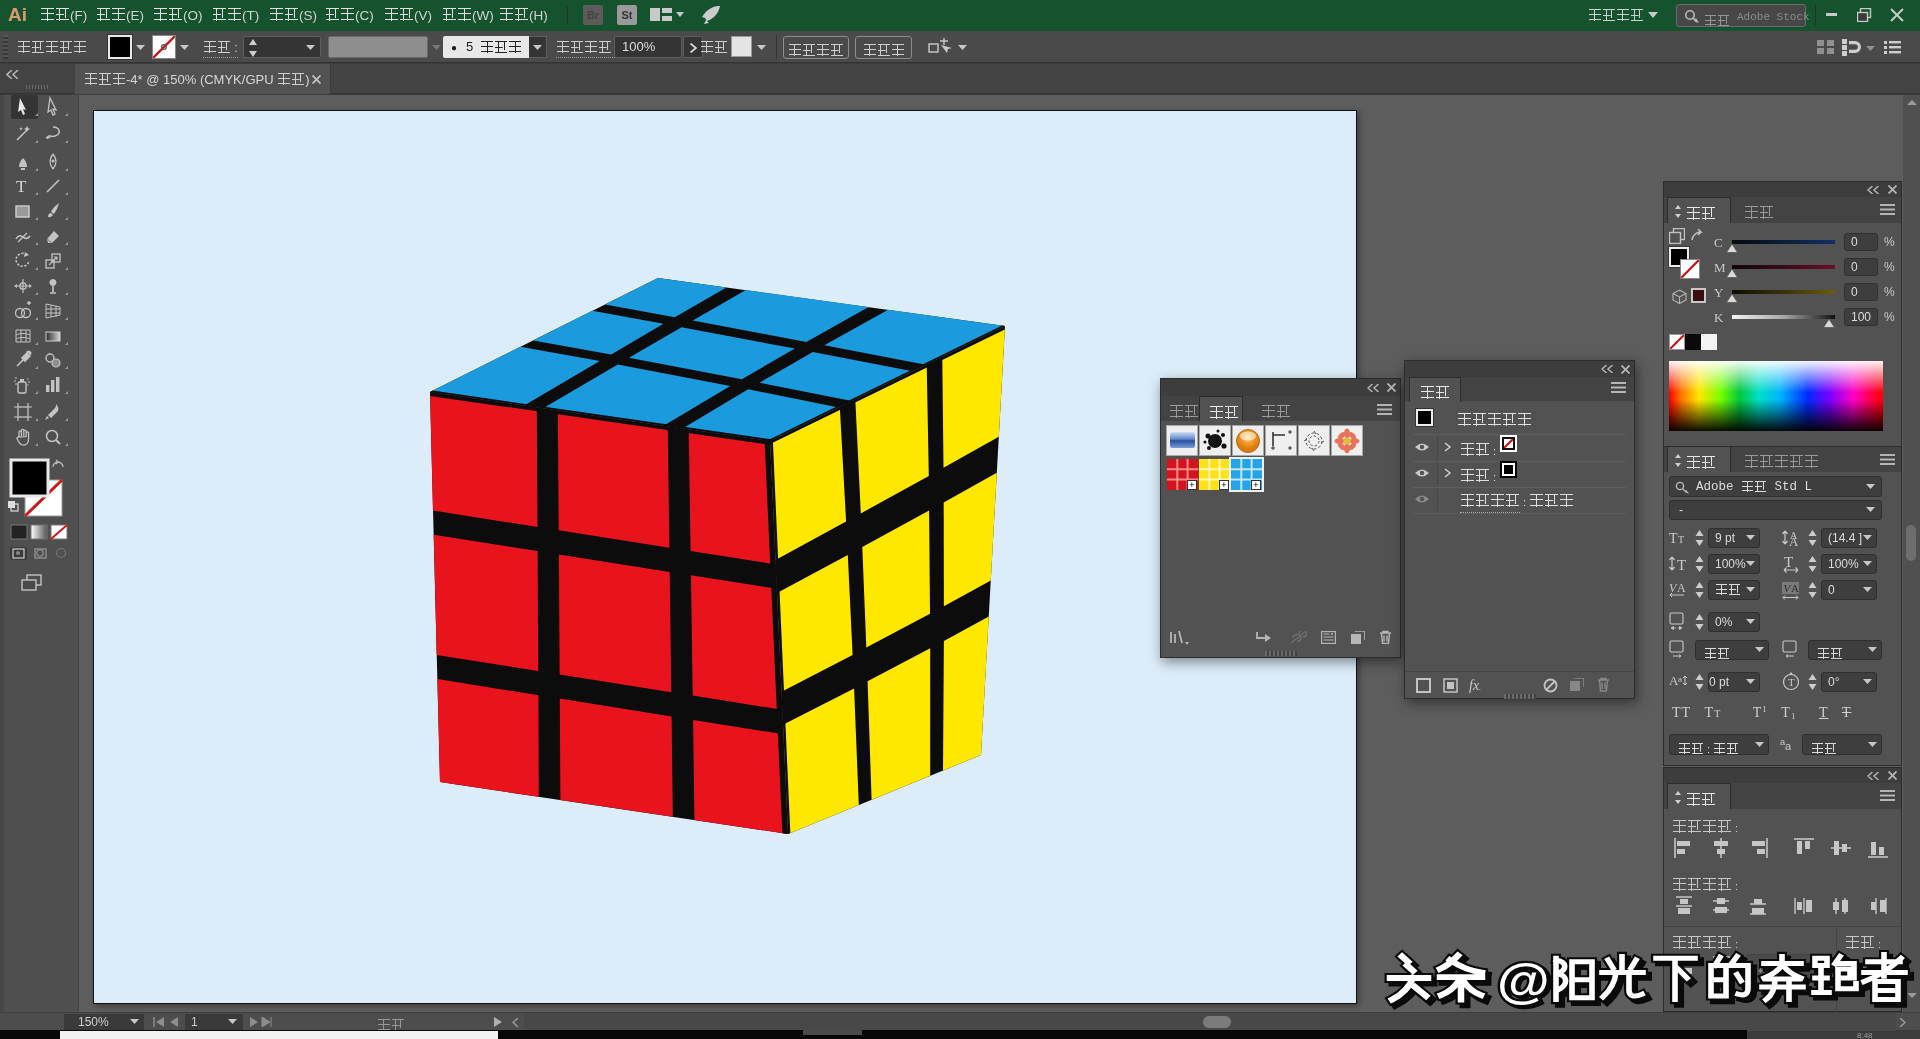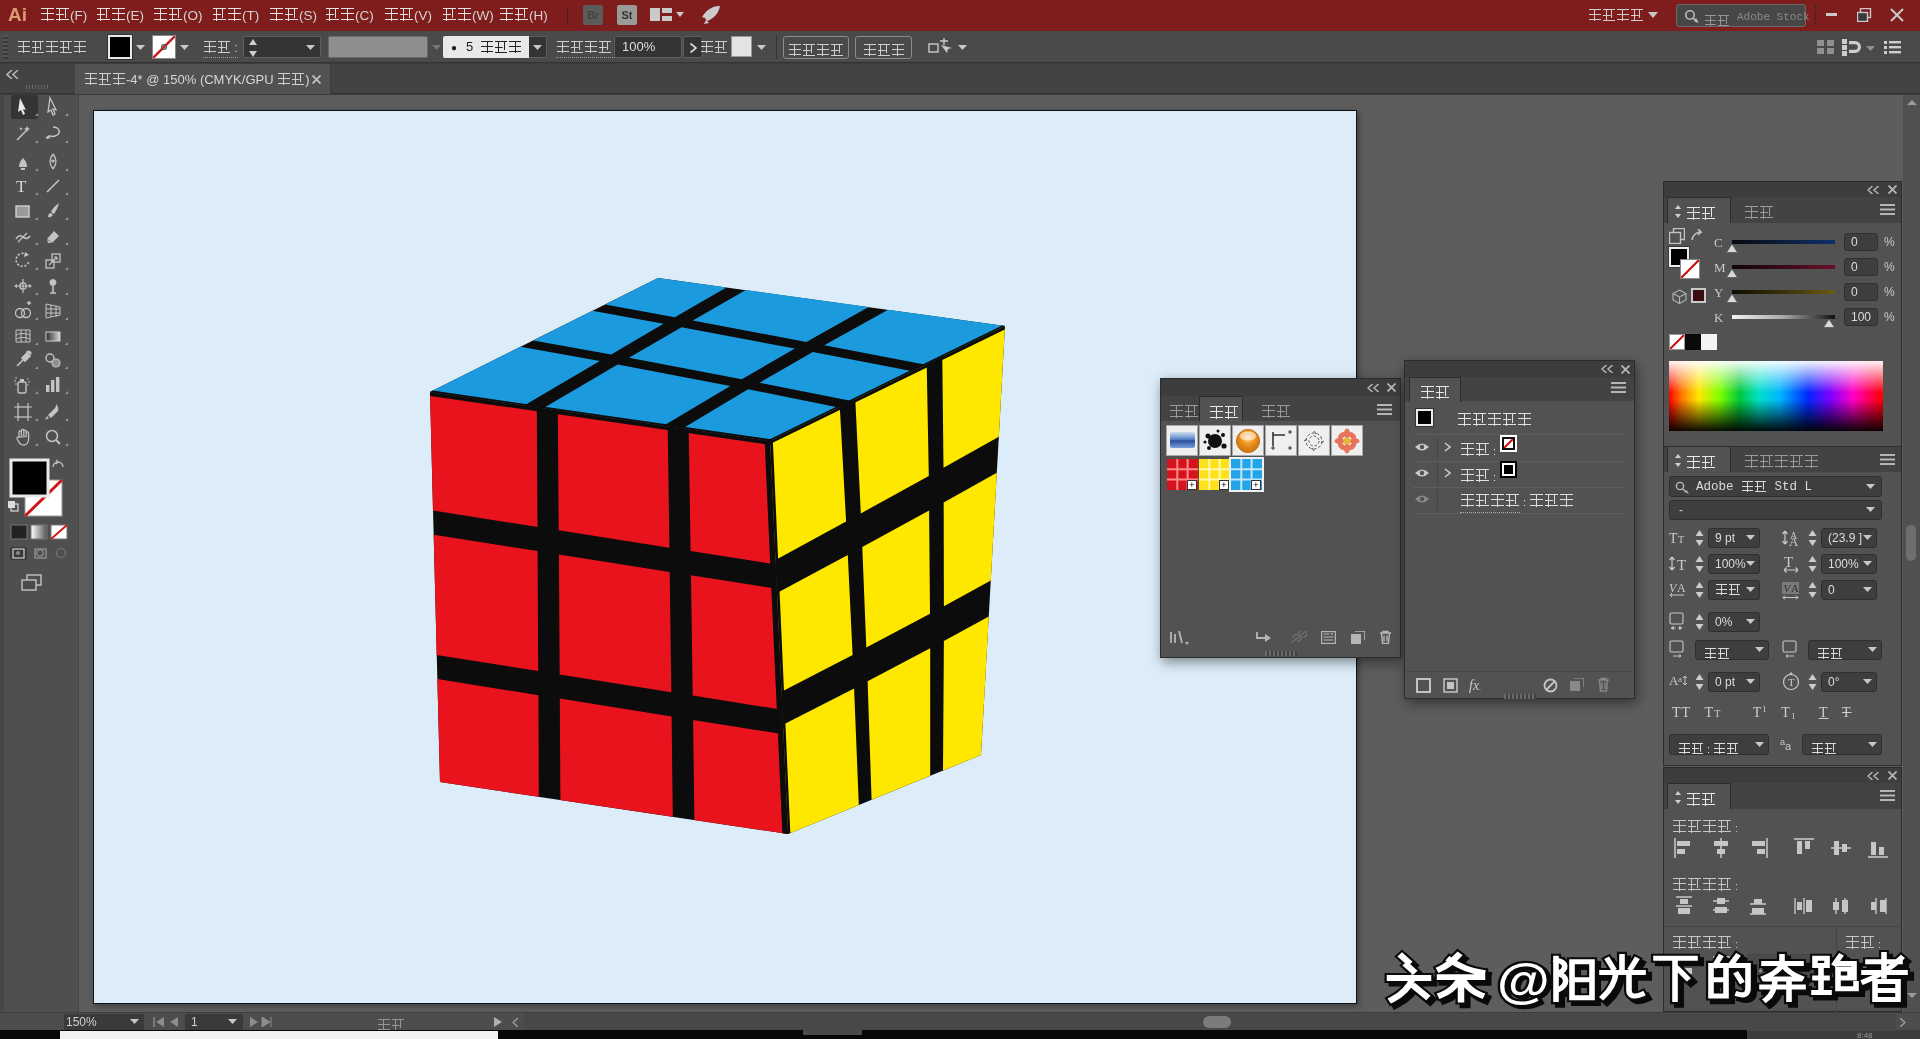--- a/index.html
+++ b/index.html
@@ -14,21 +14,21 @@
 linear-gradient(var(--c),var(--c)) 24% 0/9% 100% no-repeat,
 linear-gradient(var(--c),var(--c)) 76% 30%/9% 70% no-repeat}
 .s13{width:13px;height:13px}.s11{width:11px;height:11px}
 .cd{--c:#979797}
 .mg .z,.mg .y{--c:#e2e2e2}
 .txt{color:#d2d2d2;font-size:13px;white-space:nowrap}
 svg{display:block}
 </style></head>
 <body>
 
-<div class="ab" style="left:0;top:0;width:1920px;height:47px;background:#7f1d1d;border-bottom:1px solid #383838">
+<div class="ab" style="left:0;top:0;width:1920px;height:47px;background:#14532d;border-bottom:1px solid #383838">
   <div class="ab" style="left:8px;top:4px;width:30px;height:24px;font-weight:bold;font-size:19px;color:#dc9a72;letter-spacing:0">Ai</div>
   <div class="ab txt mg" style="left:40px;top:8px"><span class="z s13"></span><span class="y s13"></span><span style="font-size:13.5px">(F)</span></div>
   <div class="ab txt mg" style="left:96px;top:8px"><span class="y s13"></span><span class="z s13"></span><span style="font-size:13.5px">(E)</span></div>
   <div class="ab txt mg" style="left:153px;top:8px"><span class="z s13"></span><span class="y s13"></span><span style="font-size:13.5px">(O)</span></div>
   <div class="ab txt mg" style="left:212px;top:8px"><span class="y s13"></span><span class="z s13"></span><span style="font-size:13.5px">(T)</span></div>
   <div class="ab txt mg" style="left:269px;top:8px"><span class="z s13"></span><span class="y s13"></span><span style="font-size:13.5px">(S)</span></div>
   <div class="ab txt mg" style="left:325px;top:8px"><span class="y s13"></span><span class="z s13"></span><span style="font-size:13.5px">(C)</span></div>
   <div class="ab txt mg" style="left:384px;top:8px"><span class="z s13"></span><span class="y s13"></span><span style="font-size:13.5px">(V)</span></div>
   <div class="ab txt mg" style="left:442px;top:8px"><span class="y s13"></span><span class="z s13"></span><span style="font-size:13.5px">(W)</span></div>
   <div class="ab txt mg" style="left:499px;top:8px"><span class="z s13"></span><span class="y s13"></span><span style="font-size:13.5px">(H)</span></div>
@@ -705,21 +705,21 @@
       </svg>
       <svg class="ab" style="left:118px;top:346px" width="22" height="20">
         <path d="M3 3 v13 M3 3 l-2.5 3 M3 3 l2.5 3 M3 16 l-2.5-3 M3 16 l2.5-3" stroke="#c9c9c9" stroke-width="1.2" fill="none"></path>
         <text x="8" y="11" font-size="10" fill="#c9c9c9" font-family="Liberation Serif">A</text>
         <text x="7" y="18" font-size="13" fill="#c9c9c9" font-family="Liberation Serif">A</text>
       </svg>
       <svg class="ab" style="left:144px;top:348px" width="9" height="16">
         <path d="M4.5 0 L8.5 6 H0.5 Z" fill="#ccc"></path>
         <path d="M4.5 16 L0.5 10 H8.5 Z" fill="#ccc"></path>
       </svg>
-      <div class="ab" style="left:157px;top:346px;width:56px;height:20px;background:#3e3e3e;border:1px solid #2f2f2f;border-radius:3px;color:#dcdcdc;font-size:12px;line-height:19px;padding-left:6px">(23.9 ]</div>
+      <div class="ab" style="left:157px;top:346px;width:56px;height:20px;background:#3e3e3e;border:1px solid #2f2f2f;border-radius:3px;color:#dcdcdc;font-size:12px;line-height:19px;padding-left:6px">(14.4 ]</div>
       <svg class="ab" style="left:199px;top:353px" width="9" height="6">
         <path d="M0 0 l4.5 5 4.5-5z" fill="#c8c8c8"></path>
       </svg>
       <svg class="ab" style="left:5px;top:372px" width="22" height="20">
         <path d="M3 3 v13 M3 3 l-2.5 3 M3 3 l2.5 3 M3 16 l-2.5-3 M3 16 l2.5-3" stroke="#c9c9c9" stroke-width="1.2" fill="none"></path>
         <text x="8" y="16" font-size="15" fill="#c9c9c9" font-family="Liberation Serif">T</text>
       </svg>
       <svg class="ab" style="left:31px;top:374px" width="9" height="16">
         <path d="M4.5 0 L8.5 6 H0.5 Z" fill="#ccc"></path>
         <path d="M4.5 16 L0.5 10 H8.5 Z" fill="#ccc"></path>
@@ -797,21 +797,21 @@
       </svg>
       <svg class="ab" style="left:5px;top:490px" width="22" height="20">
         <text x="0" y="13" font-size="13" fill="#c9c9c9" font-family="Liberation Serif">A</text>
         <text x="9" y="10" font-size="9" fill="#c9c9c9" font-family="Liberation Serif">a</text>
         <path d="M16 4 v9 M16 4 l-2 2 M16 4 l2 2 M16 13 l-2-2 M16 13 l2-2" stroke="#c9c9c9" stroke-width="1"></path>
       </svg>
       <svg class="ab" style="left:31px;top:492px" width="9" height="16">
         <path d="M4.5 0 L8.5 6 H0.5 Z" fill="#ccc"></path>
         <path d="M4.5 16 L0.5 10 H8.5 Z" fill="#ccc"></path>
       </svg>
-      <div class="ab" style="left:44px;top:490px;width:52px;height:20px;background:#3e3e3e;border:1px solid #2f2f2f;border-radius:3px;color:#dcdcdc;font-size:12px;line-height:19px;padding-left:6px">0 pt</div>
+      <div class="ab" style="left:44px;top:490px;width:52px;height:20px;background:#3e3e3e;border:1px solid #2f2f2f;border-radius:3px;color:#dcdcdc;font-size:12px;line-height:19px;">0 pt</div>
       <svg class="ab" style="left:82px;top:497px" width="9" height="6">
         <path d="M0 0 l4.5 5 4.5-5z" fill="#c8c8c8"></path>
       </svg>
       <svg class="ab" style="left:118px;top:490px" width="22" height="20">
         <circle cx="9" cy="10" r="7.5" fill="none" stroke="#c9c9c9" stroke-width="1.2"></circle>
         <text x="6" y="14" font-size="11" fill="#c9c9c9" font-family="Liberation Serif">T</text>
         <path d="M9 0 l2 2.5 h-4z" fill="#c9c9c9"></path>
       </svg>
       <svg class="ab" style="left:144px;top:492px" width="9" height="16">
         <path d="M4.5 0 L8.5 6 H0.5 Z" fill="#ccc"></path>
@@ -949,21 +949,21 @@
         <path d="M0 6 l5-5 5 5z" fill="#9a9a9a"></path>
       </svg>
     <svg class="ab" style="left:4px;top:898px" width="10" height="7">
         <path d="M0 0 l5 5 5-5z" fill="#9a9a9a"></path>
       </svg>
     <div class="ab" style="left:3px;top:430px;width:10px;height:36px;background:#6e6e6e;border-radius:5px"></div>
   </div>
 </div>
 
 <div class="ab" style="left:0;top:1012px;width:1920px;height:18px;background:#4d4d4d;border-top:1px solid #3e3e3e">
-  <div class="ab" style="left:64px;top:1px;width:80px;height:16px;background:#3a3a3a;color:#cfcfcf;font-size:12px;line-height:16px;padding-left:2px">150%</div>
+  <div class="ab" style="left:64px;top:1px;width:80px;height:16px;background:#3a3a3a;color:#cfcfcf;font-size:12px;line-height:16px;padding-left:14px">150%</div>
   <svg class="ab" style="left:130px;top:6px" width="9" height="6">
       <path d="M0 0 l4.5 5 4.5-5z" fill="#c8c8c8"></path>
     </svg>
   <svg class="ab" style="left:152px;top:4px" width="30" height="10">
       <path d="M2 0 v10" stroke="#8d8d8d" stroke-width="1.5"></path>
       <path d="M12 0 L4 5 l8 5z" fill="#8d8d8d"></path>
       <path d="M26 0 L18 5 l8 5z" fill="#8d8d8d"></path>
     </svg>
   <div class="ab" style="left:185px;top:1px;width:58px;height:16px;background:#3a3a3a;color:#cfcfcf;font-size:12px;line-height:16px;padding-left:6px">1</div>
   <svg class="ab" style="left:228px;top:6px" width="9" height="6">

